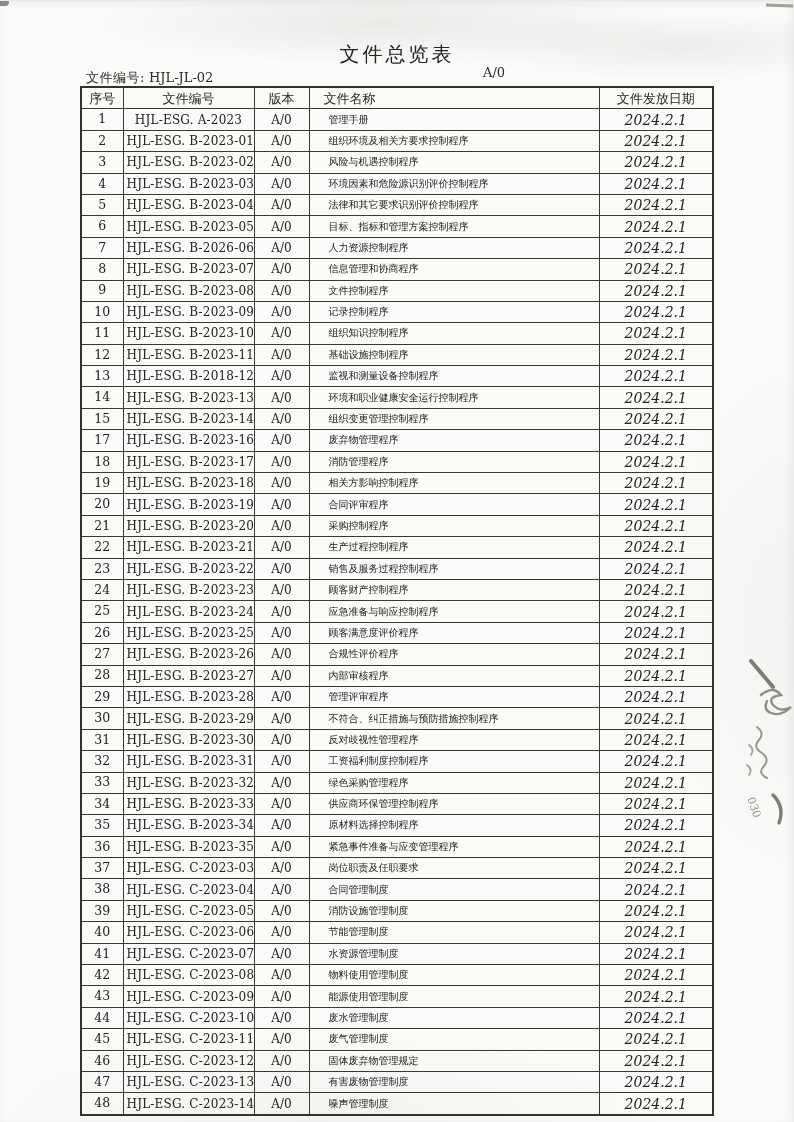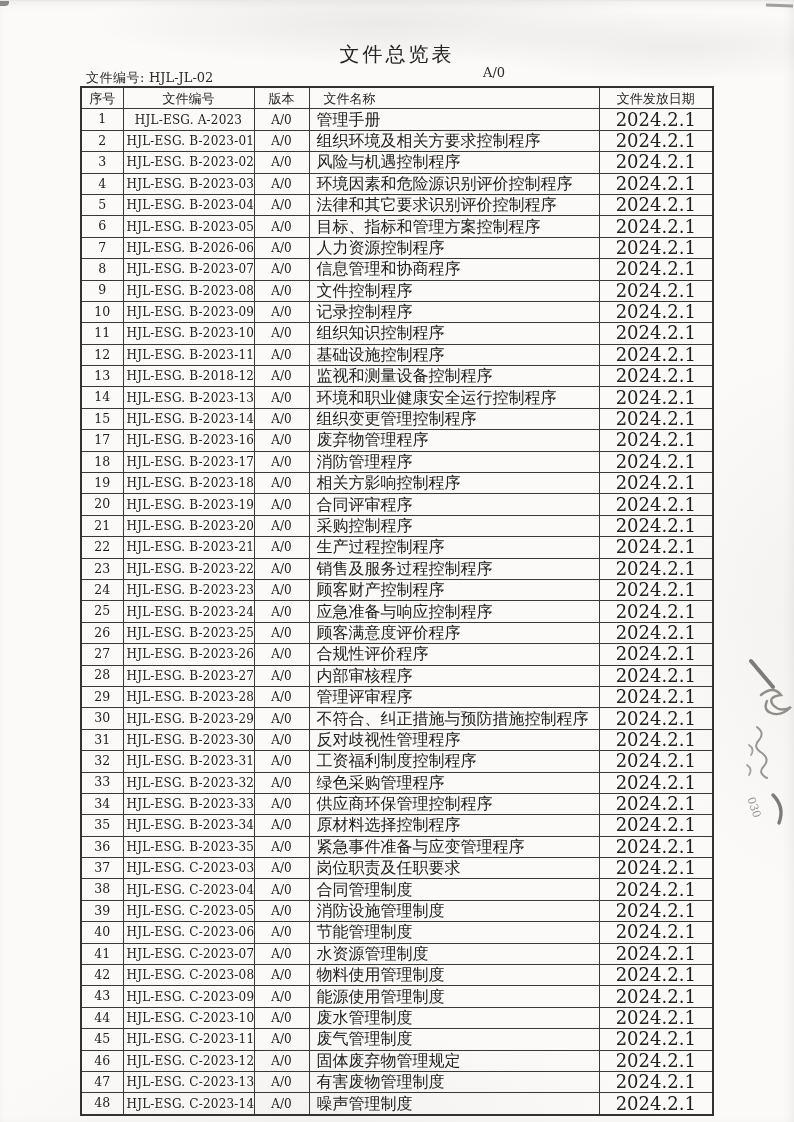--- a/index.html
+++ b/index.html
@@ -45,25 +45,25 @@
     padding:0 3px;
     text-align:center;
     font-weight:normal;
     white-space:nowrap;
     overflow:hidden;
     line-height:1;
   }
   table.doc-table{border:2px solid #34322e;}
   table.doc-table th{font-size:13px;color:#262624;}
   table.doc-table th.col-name{text-align:left;padding-left:14px;}
-  table.doc-table td.col-name{text-align:left;padding-left:7px;font-size:16px;}
+  table.doc-table td.col-name{text-align:left;padding-left:19px;font-size:10px;}
   table.doc-table td.col-serial{font-size:12.5px;}
   table.doc-table td.col-doc_no{font-size:12px;letter-spacing:0.2px;}
   table.doc-table td.col-version{font-size:12px;}
-  table.doc-table td.col-date{font-size:18px;}
+  table.doc-table td.col-date{font-size:14px;font-style:italic;}
   
   .margin-scribble{position:absolute;top:648px;left:733px;width:60px;height:178px;}
   
   .mark-topleft{position:absolute;top:0;left:0;width:9px;height:5px;background:#6f6e6c;border-radius:0 0 4px 0;opacity:0.8;}
   .mark-topright{position:absolute;top:3px;left:766px;width:27px;height:2.5px;background:#8a8986;transform:rotate(2deg);opacity:0.8;}
 </style>
 </head>
 <body>
 
 <div class="page">

